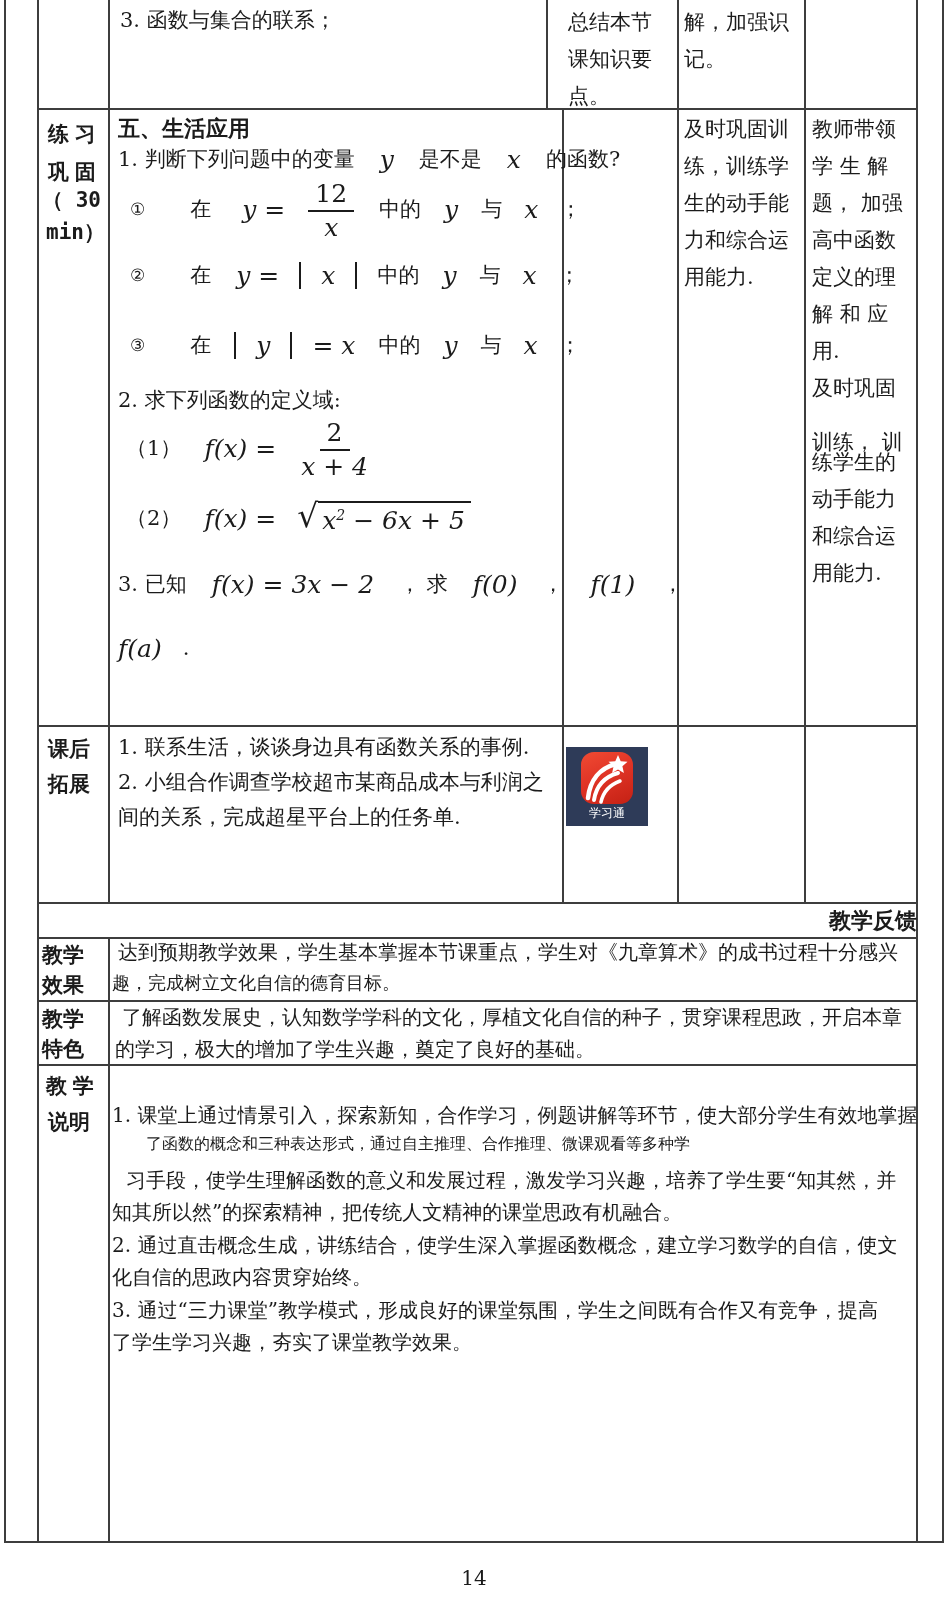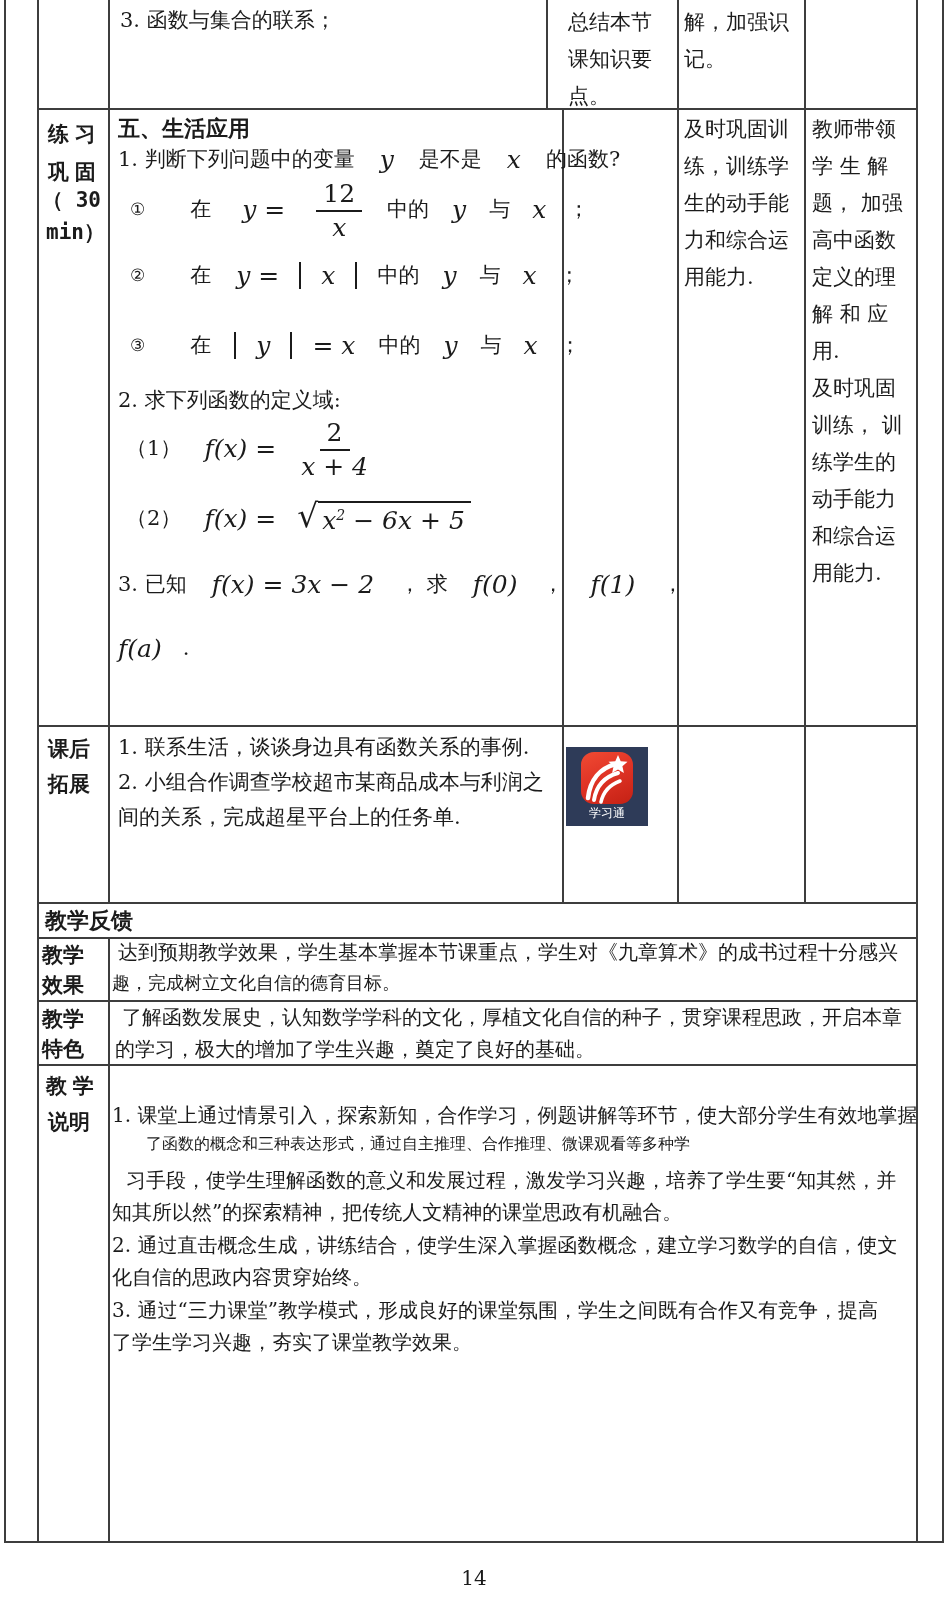--- a/index.html
+++ b/index.html
@@ -15,21 +15,21 @@
   .mrow{position:absolute;display:flex;align-items:center;white-space:nowrap;gap:17px;}
   .bullet{font-size:17px;}
   .frac{display:inline-flex;flex-direction:column;align-items:center;line-height:1;}
   .frac .num{border-bottom:2px solid #1b1b1b;padding:2px 7px 4px;}
   .frac .den{padding-top:3px;}
   .absbar{display:inline-block;width:2px;height:27px;background:#1b1b1b;margin:0 3px;}
   .sqrt{display:inline-flex;align-items:flex-start;}
   .sqrt .radix{font-size:33px;font-style:normal;line-height:1;transform:translateY(-2px);}
   .sqrt .radicand{border-top:2px solid #1b1b1b;padding:3px 6px 0 4px;}
   sup.mexp{font-size:14px;font-style:italic;}
-  .center{text-align:left;white-space:nowrap;margin-left:8px;}
+  .center{text-align:right;white-space:nowrap;}
   .app-tile{position:absolute;left:566px;top:747px;width:82px;height:79px;background:#2e3b58;
             display:flex;flex-direction:column;align-items:center;}
   .app-logo{width:52px;height:52px;margin-top:5px;border-radius:13px;
             background:linear-gradient(155deg,#f04b33 0%,#e03426 45%,#c42114 100%);}
   .app-label{color:#ffffff;font-size:12px;line-height:18px;
              font-family:"Liberation Sans","DejaVu Sans",sans-serif;}
   .pagenum{position:absolute;left:0;top:1566px;width:948px;text-align:center;font-size:20px;}
 </style>
 </head>
 <body>
@@ -73,21 +73,21 @@
     <span class="mi" style="margin:0 8px">y</span>
     <span class="t" style="position:static">是不是</span>
     <span class="mi" style="margin:0 8px">x</span>
     <span class="t" style="position:static">的函数?</span>
   </div>
 
   <div class="mrow" style="left:130px;top:168px;height:82px">
     <span class="bullet">①</span>
     <span class="t" style="position:static;margin-left:28px">在</span>
     <span class="mi" style="margin-left:14px">y =</span>
-    <span class="frac mi" style="margin-left:14px">
+    <span class="frac mi" style="margin-left:6px">
       <span class="num" style="font-style:normal">12</span>
       <span class="den">x</span>
     </span>
     <span class="t" style="position:static;margin-left:8px">中的</span>
     <span class="mi" style="margin:0 6px">y</span>
     <span class="t" style="position:static">与</span>
     <span class="mi" style="margin:0 5px">x</span>
     <span class="t" style="position:static">；</span>
   </div>
 
@@ -160,21 +160,21 @@
   <div class="t" style="left:684px;top:263px">用能力.</div>
 
   <div class="t" style="left:812px;top:115px">教师带领</div>
   <div class="t" style="left:812px;top:152px">学 生 解</div>
   <div class="t" style="left:812px;top:189px">题， 加强</div>
   <div class="t" style="left:812px;top:226px">高中函数</div>
   <div class="t" style="left:812px;top:263px">定义的理</div>
   <div class="t" style="left:812px;top:300px">解 和 应</div>
   <div class="t" style="left:812px;top:337px">用.</div>
   <div class="t" style="left:812px;top:374px">及时巩固</div>
-  <div class="t" style="left:812px;top:411px">训练， 训</div>
+  <div class="t" style="left:812px;top:428px">训练， 训</div>
   <div class="t" style="left:812px;top:448px">练学生的</div>
   <div class="t" style="left:812px;top:485px">动手能力</div>
   <div class="t" style="left:812px;top:522px">和综合运</div>
   <div class="t" style="left:812px;top:559px">用能力.</div>
 
   <div class="b" style="left:48px;top:735px">课后</div>
   <div class="b" style="left:48px;top:770px">拓展</div>
   <div class="t" style="left:118px;top:733px">1.  联系生活，谈谈身边具有函数关系的事例.</div>
   <div class="t" style="left:118px;top:768px">2.  小组合作调查学校超市某商品成本与利润之</div>
   <div class="t" style="left:118px;top:803px">间的关系，完成超星平台上的任务单.</div>

